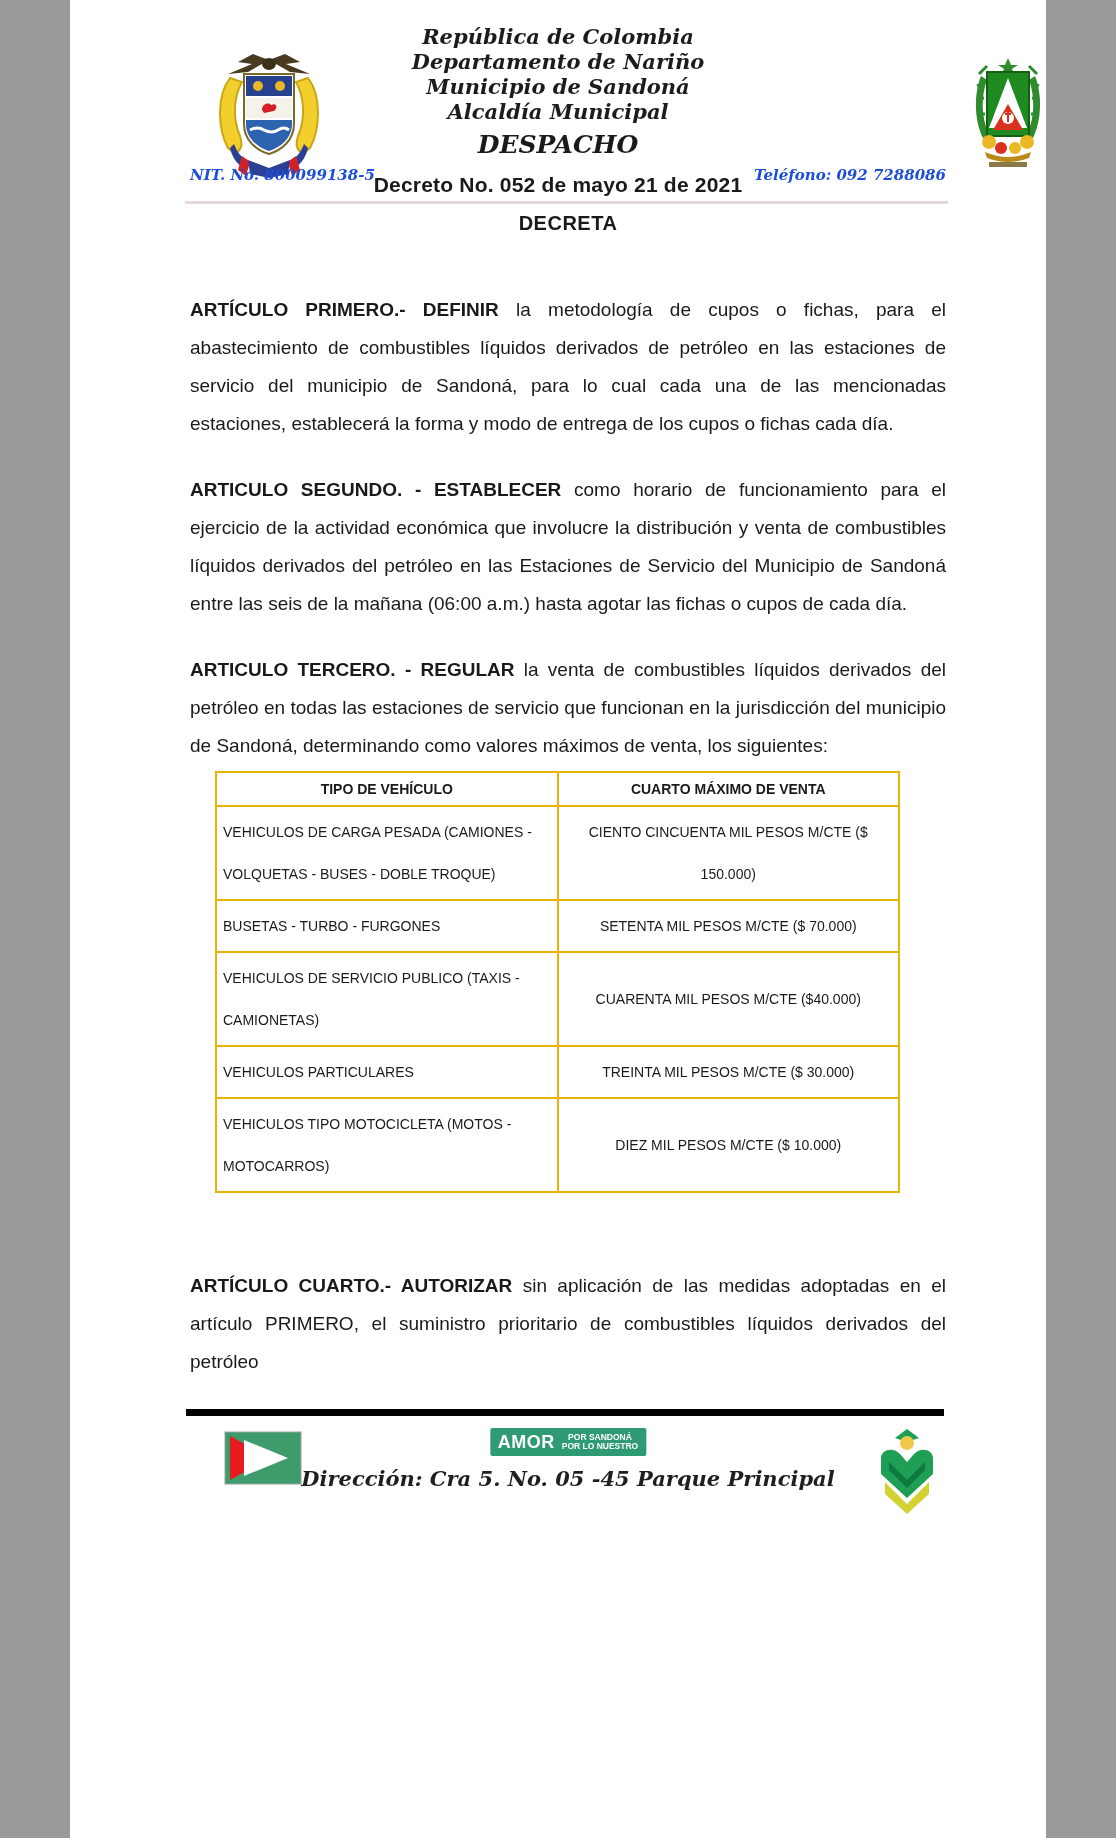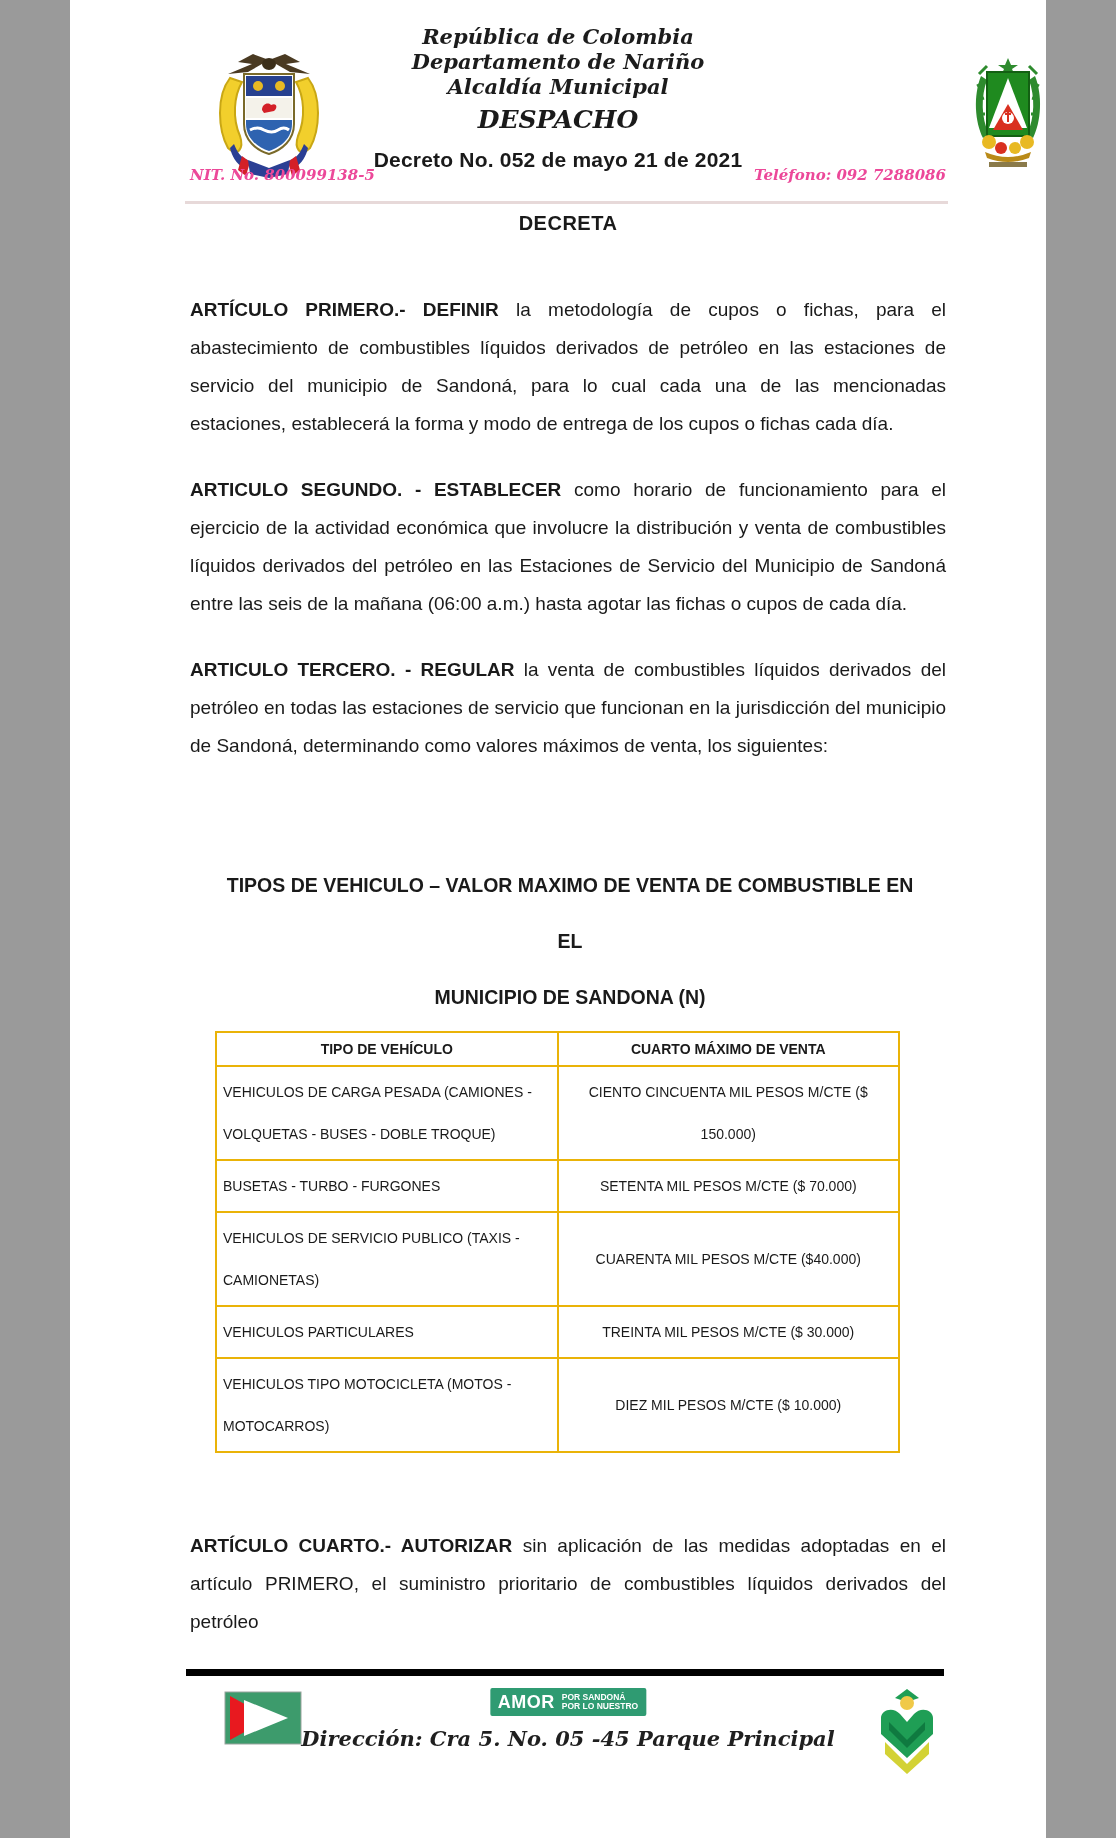--- a/index.html
+++ b/index.html
@@ -18,21 +18,21 @@
   .head-center {
     position:absolute; left:50%; top:24px; transform:translateX(-50%);
     text-align:center; white-space:nowrap;
   }
   .script { font-family:"DejaVu Serif", serif; font-style:italic; font-weight:600; }
   .head-line { font-size:21px; line-height:25px; color:#1c1c1c; }
   .despacho { font-size:25px; line-height:33px; margin-top:4px; }
   .decree-no { font-size:21px; font-weight:bold; margin-top:12px; letter-spacing:.2px; }
   .nit  { position:absolute; left:120px; top:166px; font-size:15px; }
   .phone{ position:absolute; right:100px; top:166px; font-size:15px; }
-  .nit, .phone { font-family:"DejaVu Serif", serif; font-style:italic; font-weight:600; color:#ec4899; }
+  .nit, .phone { font-family:"DejaVu Serif", serif; font-style:italic; font-weight:600; color:#1d4ed8; }
   .header-rule { position:absolute; left:115px; right:98px; top:201px; height:3px; background:#e7d9d9; }
 
   
   .decreta { text-align:center; font-size:20px; font-weight:bold; letter-spacing:.5px; }
   p.article { font-size:19px; line-height:38px; text-align:justify; margin-top:28px; }
   p.first { margin-top:56px; }
   .lead { font-weight:bold; }
 
   .table-wrap { width:710px; margin-left:25px; }
   .table-title {
@@ -53,21 +53,21 @@
   .footer { position:relative; height:140px; }
   .flag { position:absolute; left:34px; top:15px; }
   .footer-logo { position:absolute; right:5px; top:12px; }
   .footer-center { position:absolute; left:50%; top:12px; transform:translateX(-50%); text-align:center; }
   .amor-badge {
     display:inline-flex; align-items:center; gap:7px; justify-content:center;
     background:#2f9b72; color:#fff; width:156px; height:28px; border-radius:2px;
     padding:0 6px;
   }
   .amor-word { font-size:18px; font-weight:bold; letter-spacing:.5px; line-height:1; }
-  .amor-small { text-align:left; font-size:8.5px; font-weight:bold; line-height:9px; white-space:nowrap; }
+  .amor-small { text-align:center; font-size:8.5px; font-weight:bold; line-height:9px; white-space:nowrap; }
   .addr { font-family:"DejaVu Serif", serif; font-style:italic; font-weight:700;
           font-size:21px; line-height:34px; color:#1f1f1f; margin-top:6px; white-space:nowrap; }
 </style>
 </head>
 <body>
 
 <div class="page">
 
   <div class="header">
 
@@ -92,20 +92,21 @@
       <path d="M54 58 C54 52 60 50 63 53 C69 50 70 56 66 59 L56 61 Z" fill="#d32027"></path>
       <path d="M38 68 L84 68 L84 72 C84 86 73 95 61 99 C49 95 38 86 38 72 Z" fill="#2e63b0"></path>
       <path d="M42 78 Q50 74 56 78 Q64 82 70 78 Q76 74 81 78" stroke="#ffffff" stroke-width="3" fill="none"></path>
 
       <path d="M40 108 L61 116 L82 108 L80 122 L61 126 L42 122 Z" fill="#2b3f94"></path>
     </svg>
 
     <div class="head-center">
       <div class="script head-line">República de Colombia</div>
       <div class="script head-line">Departamento de Nariño</div>
+      <div class="script head-line">Municipio de Sandoná</div>
       <div class="script head-line">Alcaldía Municipal</div>
       <div class="script despacho">DESPACHO</div>
       <div class="decree-no">Decreto No. 052 de mayo 21 de 2021</div>
     </div>
 
     <svg class="crest" width="74" height="120" viewBox="0 0 74 120">
 
       <path d="M10 20 C2 40 4 66 12 82 L18 78 C10 62 10 40 16 24 Z" fill="#2e8b2e"></path>
       <path d="M64 20 C72 40 70 66 62 82 L56 78 C64 62 64 40 58 24 Z" fill="#2e8b2e"></path>
       <path d="M8 18 L16 10 M6 30 L14 26 M6 44 L13 42 M7 58 L14 58" stroke="#2e8b2e" stroke-width="3"></path>
@@ -136,24 +137,20 @@
 
     <div class="decreta">DECRETA</div>
 
     <p class="article first"><span class="lead">ARTÍCULO PRIMERO.- DEFINIR</span><span> la metodología de cupos o fichas, para el abastecimiento de combustibles líquidos derivados de petróleo en las estaciones de servicio del municipio de Sandoná, para lo cual cada una de las mencionadas estaciones, establecerá la forma y modo de entrega de los cupos o fichas cada día.</span></p>
 
     <p class="article"><span class="lead">ARTICULO SEGUNDO. - ESTABLECER</span><span> como horario de funcionamiento para el ejercicio de la actividad económica que involucre la distribución y venta de combustibles líquidos derivados del petróleo en las Estaciones de Servicio del Municipio de Sandoná entre las seis de la mañana (06:00 a.m.) hasta agotar las fichas o cupos de cada día.</span></p>
 
     <p class="article"><span class="lead">ARTICULO TERCERO. - REGULAR</span><span> la venta de combustibles líquidos derivados del petróleo en todas las estaciones de servicio que funcionan en la jurisdicción del municipio de Sandoná, determinando como valores máximos de venta, los siguientes:</span></p>
 
     <div class="table-wrap">
-      <div class="table-title">
-        <div>TIPOS DE VEHICULO – VALOR MAXIMO DE VENTA DE COMBUSTIBLE EN EL</div>
-        <div>MUNICIPIO DE SANDONA (N)</div>
-      </div>
 
       <table class="rates">
         <thead>
           <tr>
             <th>TIPO DE VEHÍCULO</th>
             <th>CUARTO MÁXIMO DE VENTA</th>
           </tr>
         </thead>
         <tbody>
           <tr>

